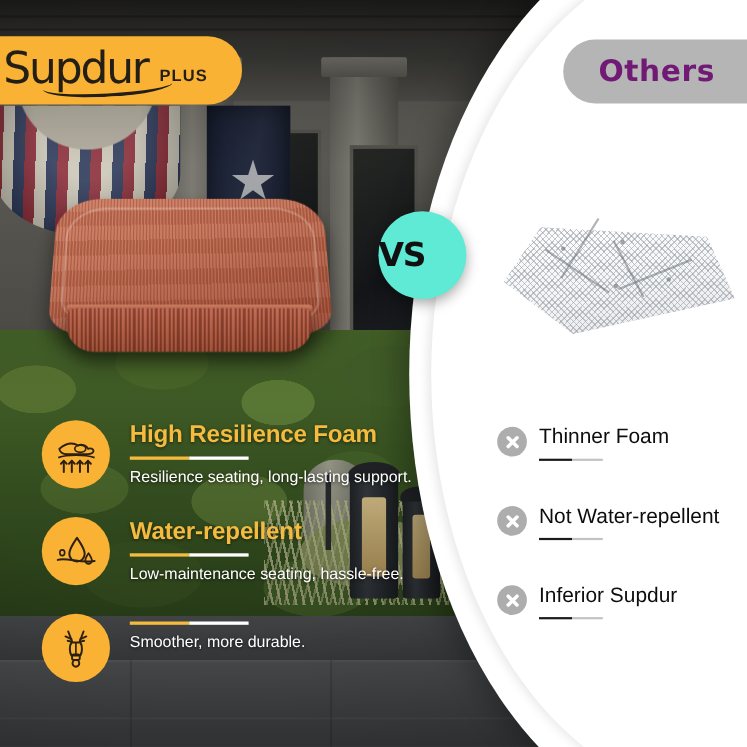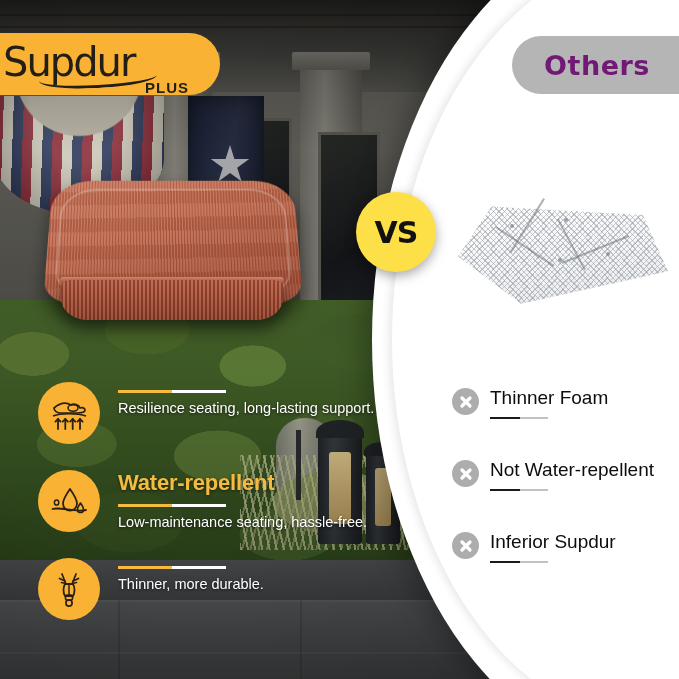--- a/index.html
+++ b/index.html
@@ -101,21 +101,21 @@
   }
   .logo-wrap { position:relative; width:200px; height:48px; display:flex; align-items:center; }
   .logo-word {
     position:absolute; left:8px; top:-1px;
     font-family:"DejaVu Sans", sans-serif;
     font-size:40px; font-weight:400; letter-spacing:-2px; color:#231f16;
   }
   .logo-plus {
     position:absolute; left:150px; top:21px;
     font-family:"Liberation Sans", sans-serif;
-    font-size:15px; font-weight:700; letter-spacing:1px; color:#231f16;margin-top:18px;
+    font-size:15px; font-weight:700; letter-spacing:1px; color:#231f16;
   }
   .logo-swoosh {
     position:absolute; left:44px; top:36px; width:118px; height:12px;
     border-bottom:3px solid #231f16; border-radius:0 0 60% 60%/0 0 100% 100%;
     transform:rotate(-3deg);
   }
 
   
   .others-pill {
     position:absolute; left:512px; top:36px; width:170px; height:58px;
@@ -166,23 +166,23 @@
       repeating-linear-gradient(-46deg, rgba(150,155,162,.55) 0 1px, transparent 1px 4px),
       linear-gradient(170deg,#ffffff,#f2f3f5 60%,#e3e5e8);
     clip-path:polygon(16% 6%, 88% 14%, 100% 66%, 30% 96%, 0% 52%);
     filter:drop-shadow(0 5px 7px rgba(0,0,0,.16));
   }
   .pad-tuft { position:absolute; width:4px; height:4px; border-radius:50%; background:#7e848c; opacity:.75; }
   .pad-crease { position:absolute; background:rgba(110,116,124,.55); height:1.5px; transform-origin:left center; }
 
   
   .vs-badge {
-    position:absolute; left:356px; top:192px; width:80px; height:80px;
-    background:#fde047; border-radius:50%;
-    display:flex; align-items:center; justify-content:center;
+    position:absolute; left:344px; top:192px; width:80px; height:80px;
+    background:#5eead4; border-radius:50%;
+    display:flex; align-items:center; 
     box-shadow:0 4px 12px rgba(0,0,0,.35);
     z-index:6;
   }
   .vs-text {
     font-family:"DejaVu Sans", sans-serif;
     font-size:30px; font-weight:700; color:#111; letter-spacing:-1px;
   }
 
   
   .features-left { position:absolute; left:38px; top:378px; width:340px; }
@@ -324,20 +324,21 @@
             <line x1="16.3" y1="36" x2="16.3" y2="26"></line>
               <polyline points="13.7,28.6 16.3,26 18.9,28.6" fill="none"></polyline>
             <line x1="23.7" y1="36" x2="23.7" y2="26"></line>
               <polyline points="21.1,28.6 23.7,26 26.3,28.6" fill="none"></polyline>
             <line x1="31" y1="36" x2="31" y2="26"></line>
               <polyline points="28.4,28.6 31,26 33.6,28.6" fill="none"></polyline>
           </g>
         </svg>
       </div>
       <div class="feat-body">
+        <div class="feat-title">High Resilience Foam</div>
         <div><span class="feat-rule"></span><span class="feat-rule2"></span></div>
         <div class="feat-sub">Resilience seating, long-lasting support.</div>
       </div>
     </div>
 
     <div class="feat-row">
       <div class="feat-ico">
         <svg width="40" height="40" viewBox="0 0 40 40" aria-hidden="true">
           <path d="M21 8 C21 8, 14 18, 14 22.5 C14 26.6, 17.2 29.5, 21 29.5
                    C24.8 29.5, 28 26.6, 28 22.5 C28 18, 21 8, 21 8 Z" fill="none" stroke="#2b2013" stroke-width="1.8" stroke-linejoin="round"></path>
@@ -367,21 +368,21 @@
           </g>
           <path d="M16 15 C14 18, 14 24, 16 27 L24 27 C26 24, 26 18, 24 15 Z" fill="none" stroke="#2b2013" stroke-width="1.8" stroke-linejoin="round"></path>
           <line x1="20" y1="15" x2="20" y2="27" stroke="#2b2013" stroke-width="1.5"></line>
           <rect x="16.5" y="26" width="7" height="5" rx="1.6" fill="none" stroke="#2b2013" stroke-width="1.7"></rect>
           <circle cx="20" cy="34" r="3.1" fill="none" stroke="#2b2013" stroke-width="1.7"></circle>
           <line x1="20" y1="31" x2="20" y2="31.2" stroke="#2b2013" stroke-width="1.7"></line>
         </svg>
       </div>
       <div class="feat-body">
         <div><span class="feat-rule"></span><span class="feat-rule2"></span></div>
-        <div class="feat-sub">Thinner, more durable.</div>
+        <div class="feat-sub">Smoother, more durable.</div>
       </div>
     </div>
   </div>
 
   <div class="features-right">
 
     <div class="orow">
       <div class="orow-ico">
         <svg width="18" height="18" viewBox="0 0 18 18" aria-hidden="true">
           <path d="M5 5 L13 13 M13 5 L5 13" stroke="#ffffff" stroke-width="3.2" stroke-linecap="round"></path>

